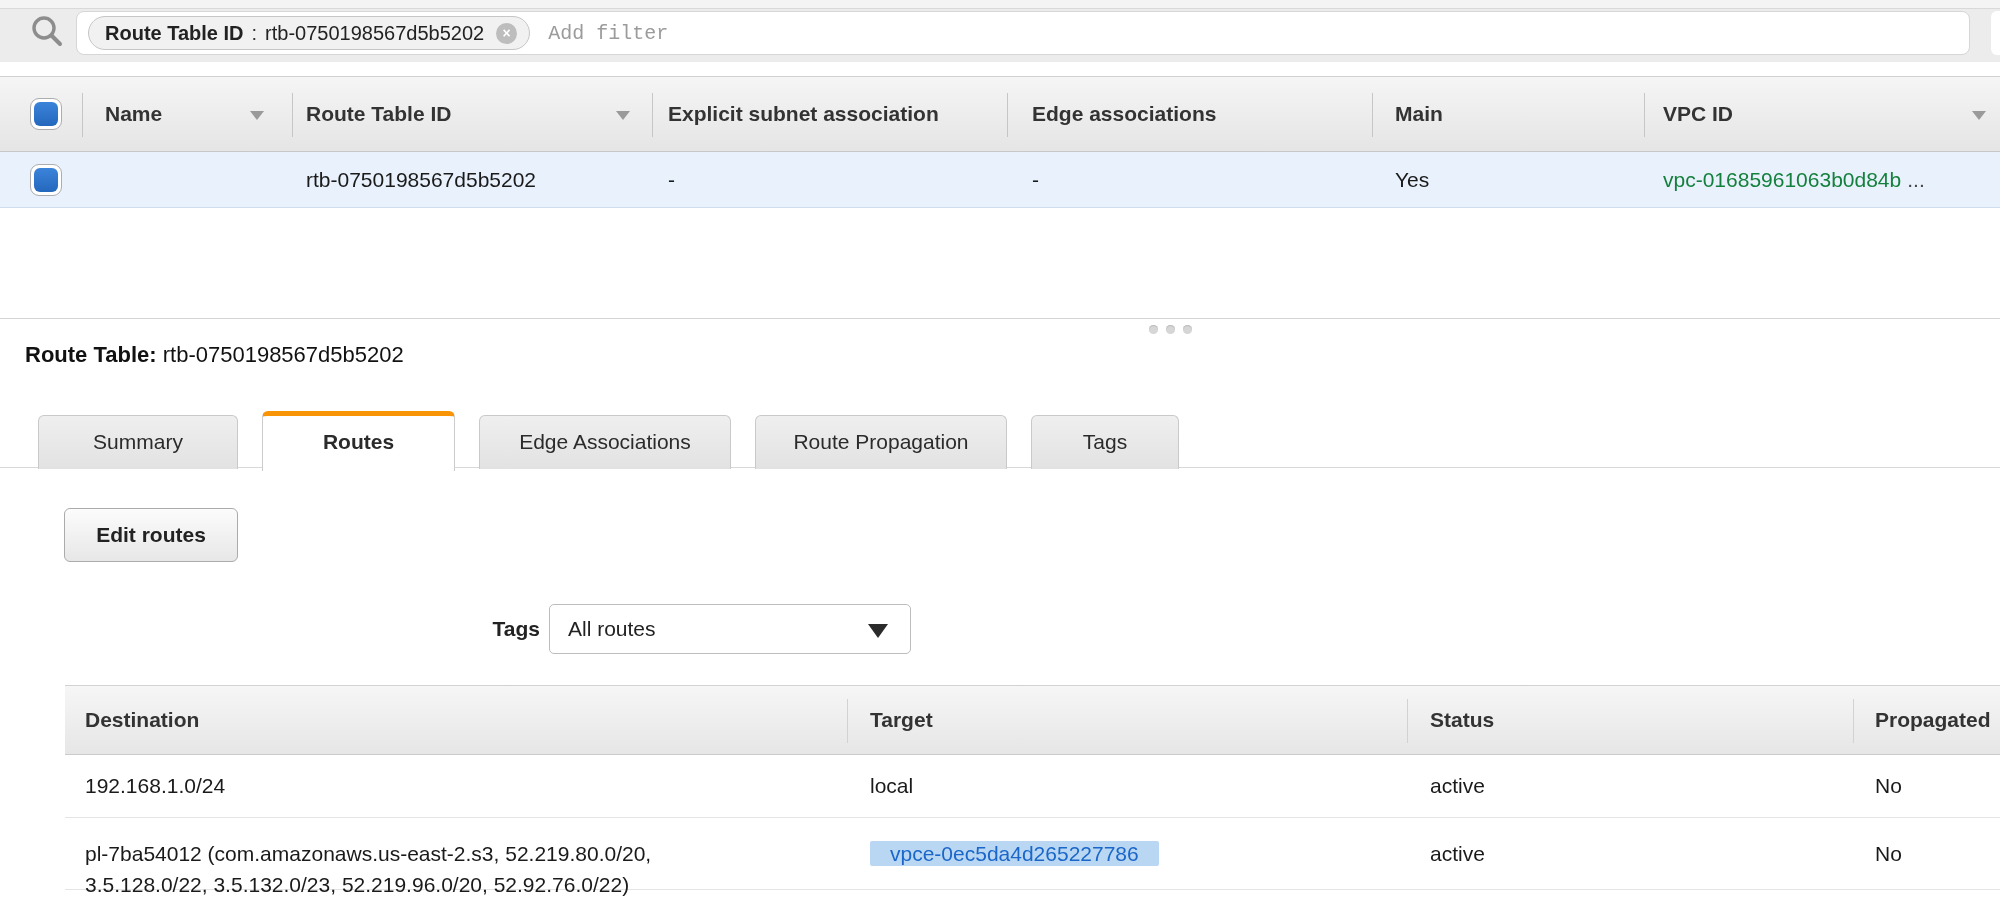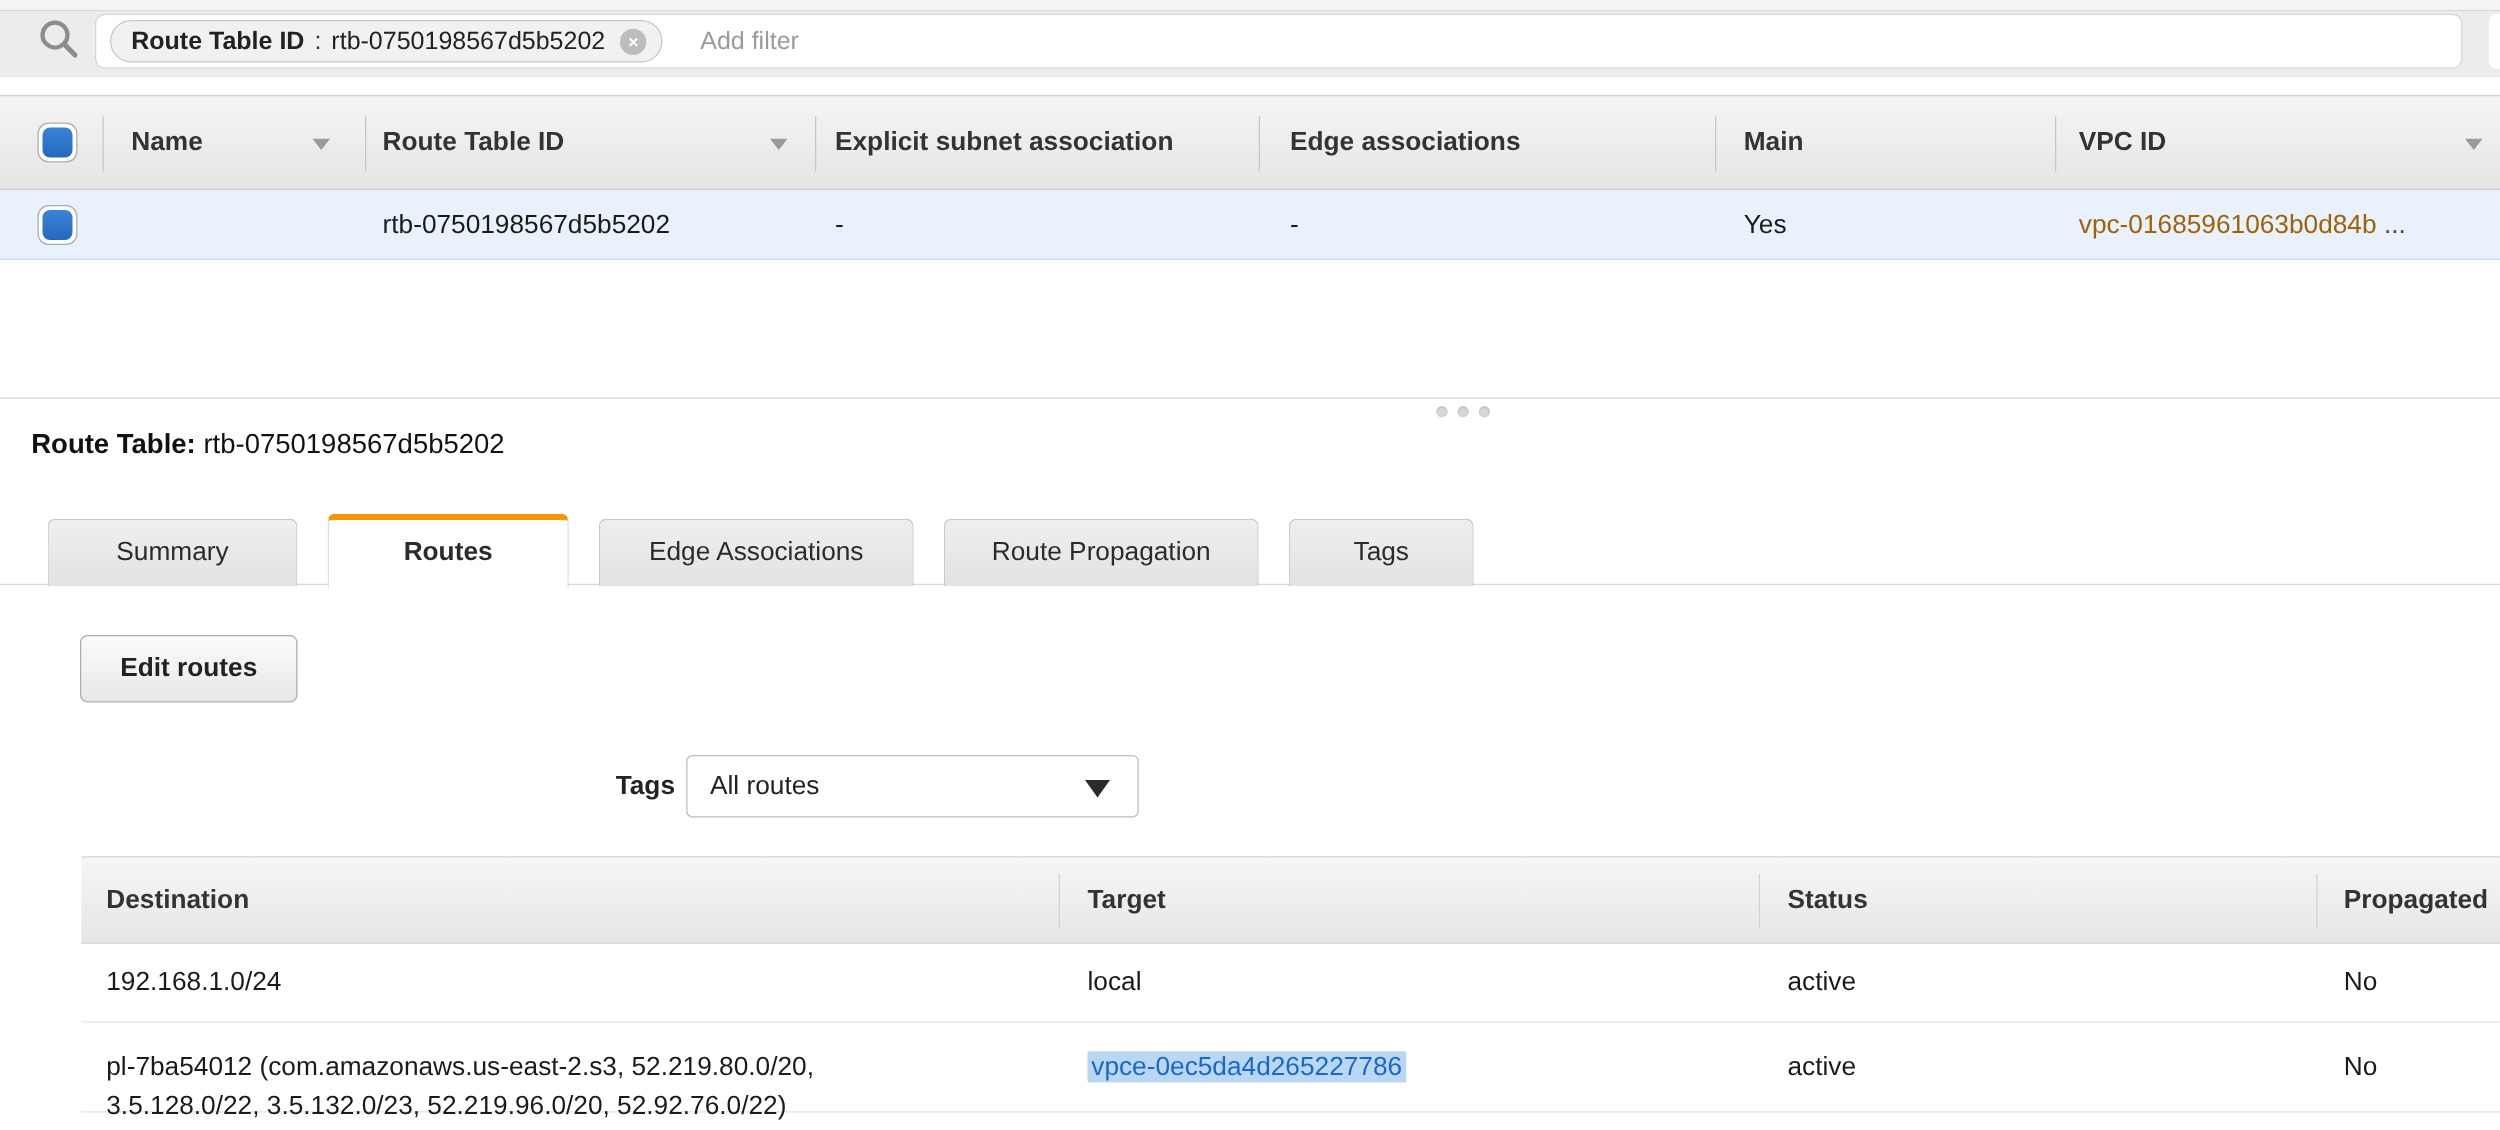--- a/index.html
+++ b/index.html
@@ -12,39 +12,39 @@
   .filter-bar .top-strip { position:absolute; top:0; left:0; right:0; height:9px; background:#f4f4f4; border-bottom:1px solid #d9d9d9; }
   .search-icon { position:absolute; left:28px; top:13px; }
   .search-input { position:absolute; left:76px; top:11px; width:1894px; height:44px; background:#fff;
     border:1px solid #d6d6d6; border-radius:8px; display:flex; align-items:center; padding-left:11px; }
   .filter-pill { display:inline-flex; align-items:center; height:34px; background:#f1f1f1;
     border:1px solid #c6c6c6; border-radius:17px; padding:0 12px 0 16px; font-size:20px; color:#222; white-space:nowrap; }
   .filter-pill b { font-weight:700; }
   .filter-pill .sep { margin:0 8px; color:#333; }
   .pill-x { width:21px; height:21px; margin-left:12px; border-radius:50%; background:#bdbdbd; color:#fff;
     font-size:14px; font-weight:700; line-height:21px; text-align:center; cursor:pointer; }
-  .add-filter { border:none; outline:none; margin-left:30px; font-size:20px; color:#ec4899; width:400px;
-    font-family:Liberation Sans, sans-serif; background:transparent; }
+  .add-filter { border:none; outline:none; margin-left:18px; font-size:20px; color:#ec4899; width:400px;
+    font-family:Liberation Mono, monospace; background:transparent; }
   .add-filter::placeholder { color:#9b9b9b; opacity:1; }
   .right-sliver { position:absolute; right:0; top:11px; width:9px; height:44px; background:#fff; border-radius:6px 0 0 6px; }
 
   
   .rt-header { position:absolute; top:76px; left:0; width:2000px; height:76px;
     background:linear-gradient(#f5f5f5,#e5e5e5); border-top:1px solid #d0d0d0; border-bottom:1px solid #c8c8c8; }
   .rt-header .hcell { position:absolute; top:0; line-height:74px; font-size:21px; font-weight:700; color:#333; white-space:nowrap; }
   .vdiv { position:absolute; top:16px; width:1px; height:44px; background:#c6c6c6; }
   .sort-caret { position:absolute; top:34px; width:0; height:0;
     border-left:7px solid transparent; border-right:7px solid transparent; border-top:9px solid #9a9a9a; }
   .checkbox { position:absolute; width:32px; height:32px; background:#fff; border:1px solid #adadad;
     border-radius:9px; display:flex; align-items:center; justify-content:center; cursor:pointer; }
   .cb-inner { width:24px; height:24px; border-radius:6px; background:linear-gradient(#3b84da,#2468bd); }
   .rt-row { position:absolute; top:152px; left:0; width:2000px; height:56px; background:#e9f2fc;
     border-bottom:1px solid #cfdeee; cursor:pointer; }
   .rt-row .cell { position:absolute; top:0; line-height:55px; font-size:21px; color:#1a1a1a; white-space:nowrap; }
-  .link { color:#a16207; cursor:pointer; text-decoration:none; }
+  .link { color:#15803d; cursor:pointer; text-decoration:none; }
   .ellip { color:#444; margin-left:6px; }
 
   
   .panel-divider { position:absolute; top:318px; left:0; width:2000px; height:1px; background:#d4d4d4; }
   .drag-dots { position:absolute; top:325px; left:1149px; display:flex; gap:8px; cursor:row-resize; }
   .drag-dots i { width:9px; height:9px; border-radius:50%; background:#d6d6d6; box-shadow:inset 0 1px 1px #bbb; }
 
   
   .detail-heading { position:absolute; top:342px; left:25px; font-size:22px; color:#111; }
   .detail-heading b { font-weight:700; }
@@ -78,21 +78,21 @@
   .routes-header .hcell { position:absolute; top:0; line-height:68px; font-size:21px; font-weight:700; color:#333; white-space:nowrap; }
   .routes-header .vdiv { top:13px; height:44px; background:#d2d2d2; }
   .routes-row { position:relative; border-bottom:1px solid #e4e4e4; }
   .routes-row .cell { position:absolute; top:0; font-size:21px; color:#1a1a1a; white-space:nowrap; }
   .row-1 { height:63px; } .row-1 .cell { line-height:62px; }
   .row-2 { height:72px; } .row-2 .cell { line-height:71px; }
   .row-2 .dest-wrap { position:absolute; left:20px; top:20px; max-width:632px; white-space:normal;
     line-height:31px; font-size:21px; }
   .col-dest{left:20px} .col-target{left:805px} .col-status{left:1365px} .col-prop{left:1810px}
   .status-active { color:#2d862d; }
-  .target-link { color:#1a67c9; background:#b9d7f3; padding:1px 3px; border-radius:2px; cursor:pointer; }
+  .target-link { color:#1a67c9; background:#b9d7f3; padding:1px 20px; border-radius:2px; cursor:pointer; }
 </style>
 </head>
 <body>
 
 <div class="screen">
 
   <div class="filter-bar">
     <div class="top-strip"></div>
     <svg class="search-icon" width="38" height="38" viewBox="0 0 38 38">
       <circle cx="16" cy="15" r="10" fill="none" stroke="#8d8d8d" stroke-width="3.4"></circle>

